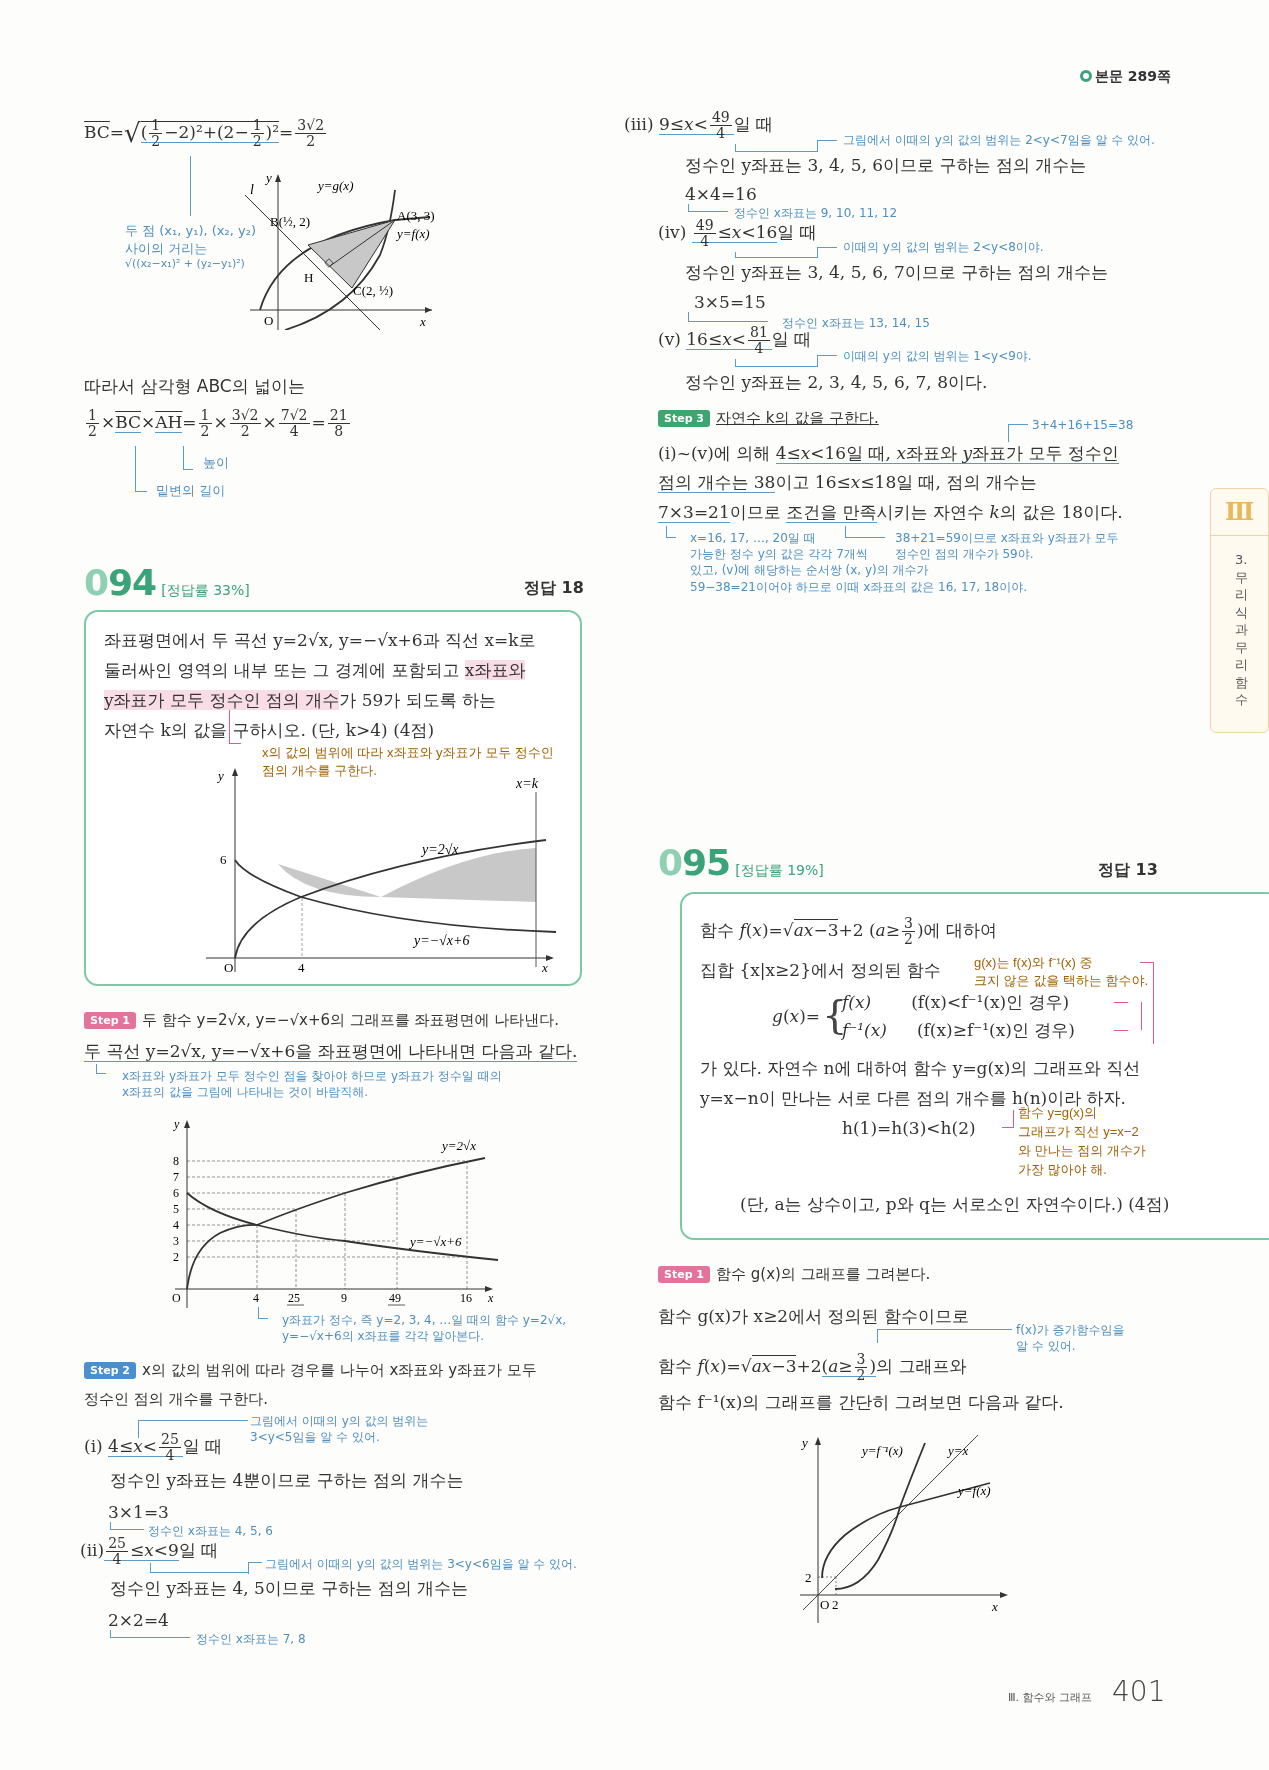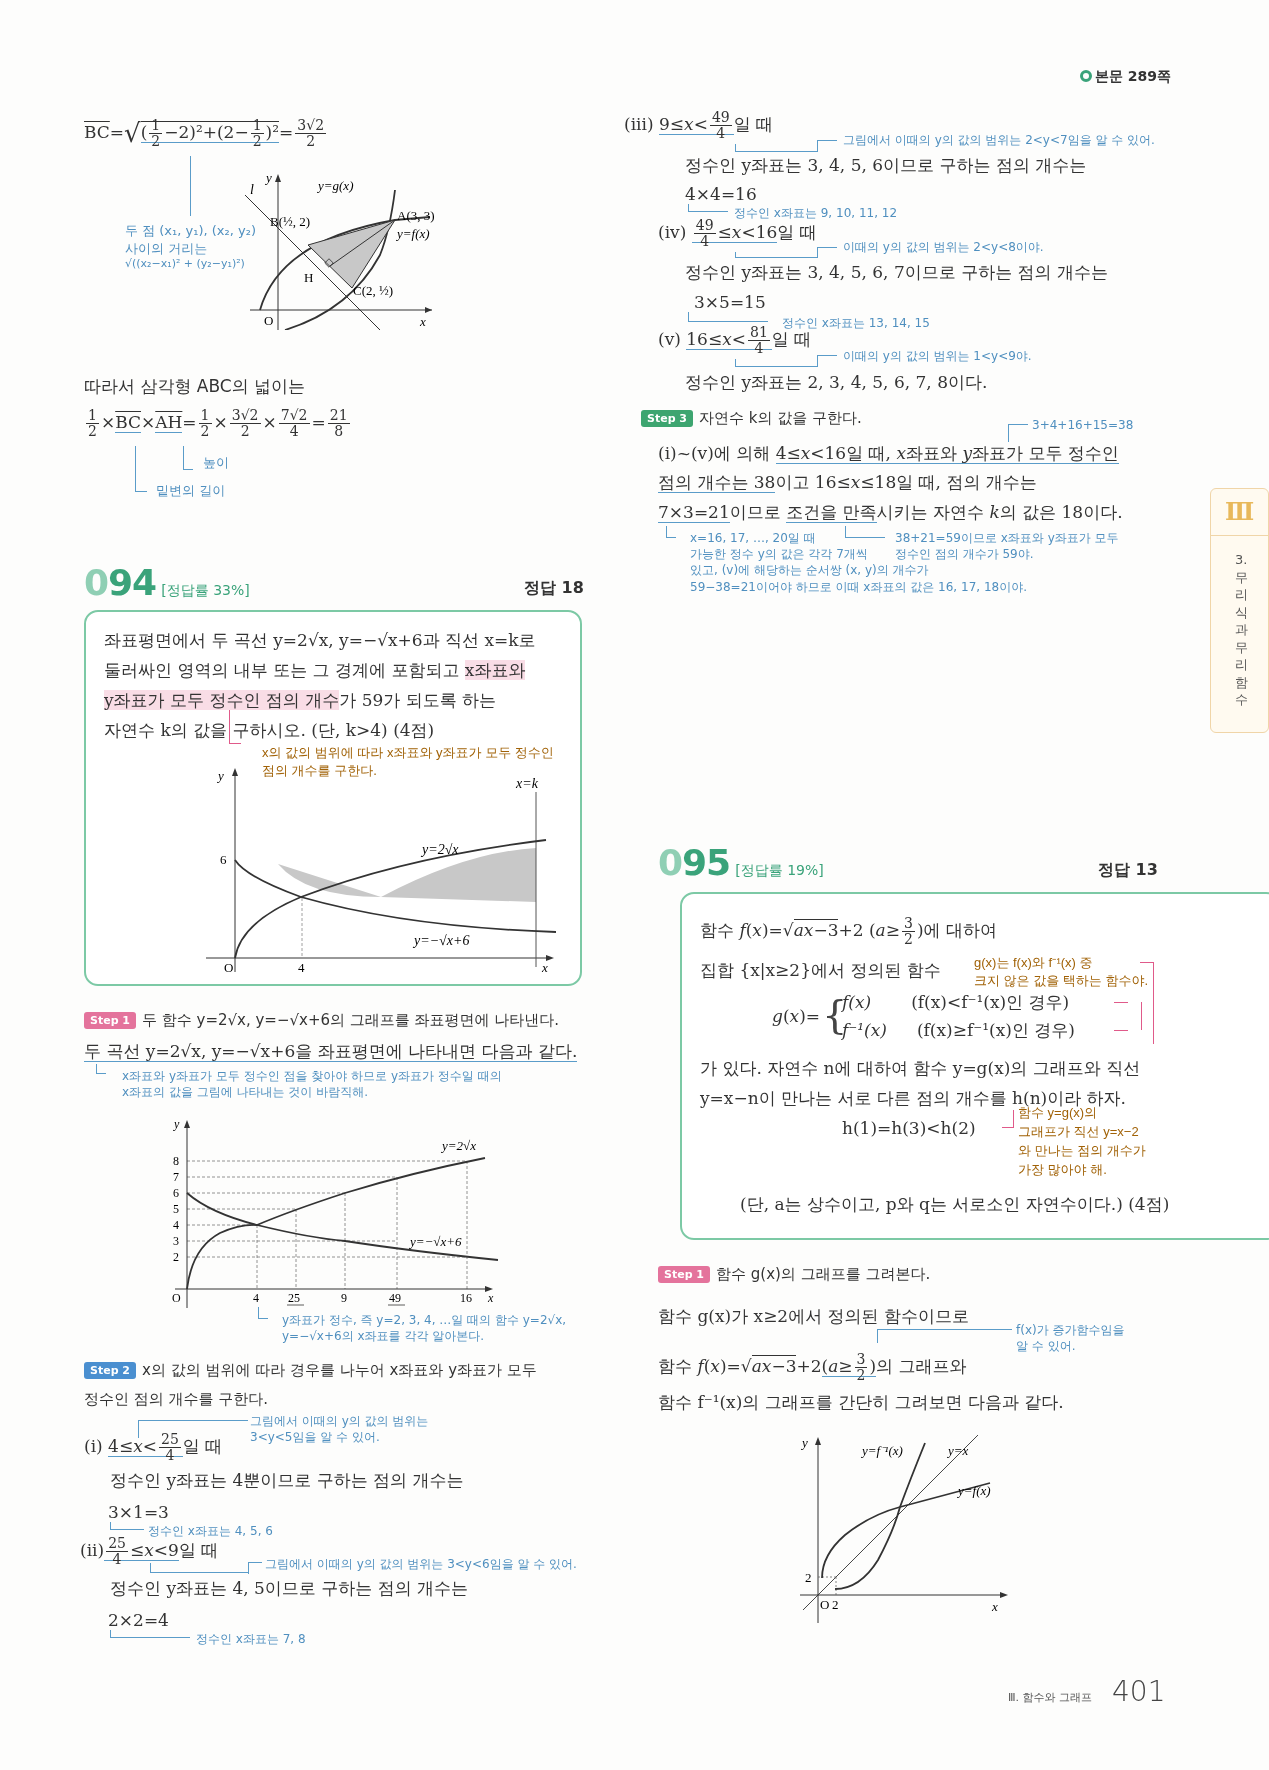--- a/index.html
+++ b/index.html
@@ -269,21 +269,21 @@
   <span>(v)</span> <span class="u-blue">16≤<span class="it">x</span>&lt;<span class="frac">
         <span class="num">81</span>
         <span>4</span>
       </span></span>일 때
 </div>
 <div class="arrow-line" style="left:735px; top:359px; width:82px; height:8px; border-left-width:1.5px; border-bottom-width:1.5px;"></div>
 <div class="arrow-line" style="left:817px; top:355px; width:20px; height:12px; border-left-width:1.5px; border-top-width:1.5px;"></div>
 <div class="abs note-blue" style="left:843px; top:348px;">이때의 y의 값의 범위는 1&lt;y&lt;9야.</div>
 <div class="abs txt" style="left:685px; top:372px;">정수인 y좌표는 2, 3, 4, 5, 6, 7, 8이다.</div>
 
-<div class="abs" style="left:641px; top:408px;">
+<div class="abs" style="left:658px; top:408px;text-decoration:underline;">
   <span class="step-badge step-green">Step 3</span><span class="step-title">자연수 k의 값을 구한다.</span>
 </div>
 <div class="arrow-line" style="left:1008px; top:424px; width:20px; height:18px; border-left-width:1.5px; border-top-width:1.5px;"></div>
 <div class="abs note-blue" style="left:1032px; top:417px;">3+4+16+15=38</div>
 <div class="abs txt" style="left:658px; top:443px;">(i)~(v)에 의해 <span class="u-blue">4≤<span class="it">x</span>&lt;16일 때, <span class="it">x</span>좌표와 <span class="it">y</span>좌표가 모두 정수인</span></div>
 <div class="abs txt" style="left:658px; top:472px;"><span class="u-blue">점의 개수는 38</span>이고 16≤<span class="it">x</span>≤18일 때, 점의 개수는</div>
 <div class="abs txt" style="left:658px; top:502px;"><span class="u-blue">7×3=21</span>이므로 <span class="u-blue">조건을 만족</span>시키는 자연수 <span class="it">k</span>의 값은 18이다.</div>
 <div class="arrow-line" style="left:666px; top:526px; width:10px; height:12px; border-left-width:1.5px; border-bottom-width:1.5px;"></div>
 <div class="abs note-blue" style="left:690px; top:530px;">
   <div>x=16, 17, …, 20일 때</div>

